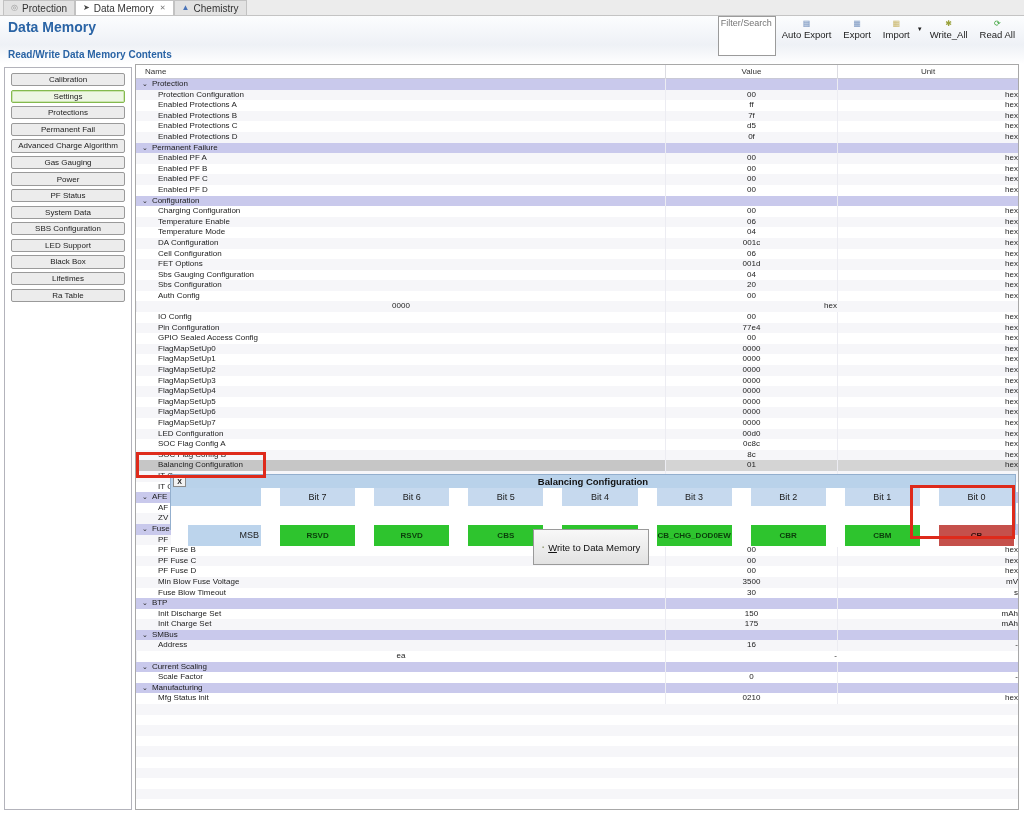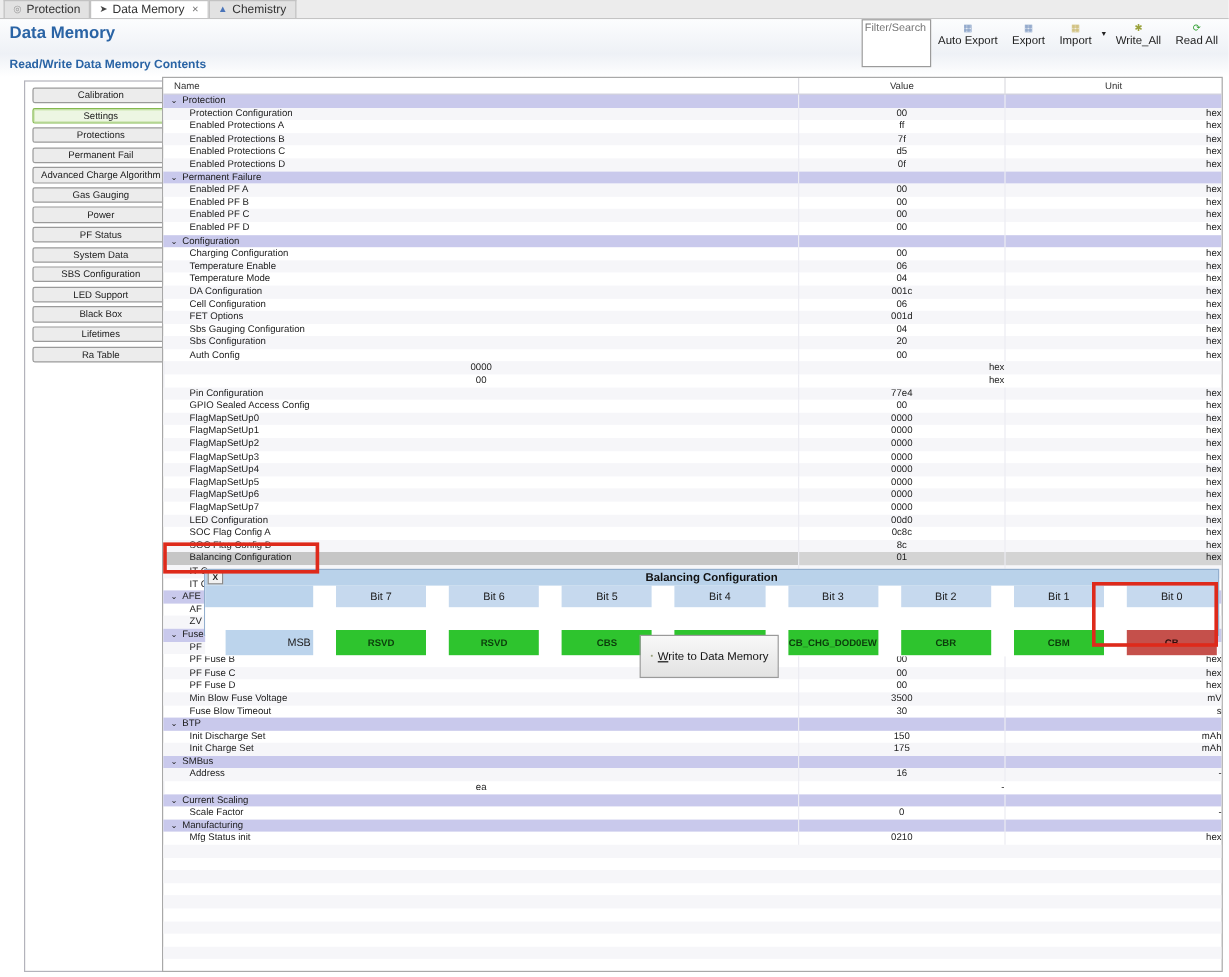--- a/index.html
+++ b/index.html
@@ -29,21 +29,21 @@
                 resize:none; padding:1px 2px; outline:none; }
   .tbtn { position:relative; display:flex; flex-direction:column; align-items:center;
           padding:3px 6px 0 6px; font-size:9.5px; color:#222; cursor:default; }
   .tbtn .g { font-size:8px; line-height:9px; height:10px; }
   .tbtn .caret { display:none; }
   .tbtn[data-dropdown="true"] { padding-right:14px; }
   .tbtn[data-dropdown="true"] .caret { display:block; position:absolute; right:1px; top:10px;
                                        font-size:6px; color:#222; }
 
   
-  .sidebar { position:absolute; left:20px; top:67px; width:128px; height:743px;
+  .sidebar { position:absolute; left:4px; top:67px; width:128px; height:743px;
              background:#fff; border:1px solid #b3b3bb; padding:5px 6px; }
   .sbtn { width:100%; height:13.2px; margin-bottom:3.4px; background:#ececec;
           border:1px solid #9a9a9a; border-radius:2px; font-size:8px; color:#222;
           display:flex; align-items:center; justify-content:center; }
   .sbtn[data-active="true"] { background:#edf6e3; border:1px solid #84b94e;
           box-shadow:0 0 0 1px #cde6b2 inset; }
 
   
   .panel { position:absolute; left:135px; top:64px; width:884px; height:746px;
            border:1px solid #a8a8a8; background:#fff; overflow:hidden; }
@@ -349,20 +349,21 @@
         <div class="c-val">00</div>
         <div class="c-unit">hex</div>
       </div>
 
       <div class="trow" data-type="row">
         <div class="c-val">0000</div>
         <div class="c-unit">hex</div>
       </div>
 
       <div class="trow" data-type="row">
+        <div class="c-name"><span class="twistie"></span><span>IO Config</span></div>
         <div class="c-val">00</div>
         <div class="c-unit">hex</div>
       </div>
 
       <div class="trow" data-type="row">
         <div class="c-name"><span class="twistie"></span><span>Pin Configuration</span></div>
         <div class="c-val">77e4</div>
         <div class="c-unit">hex</div>
       </div>
 

